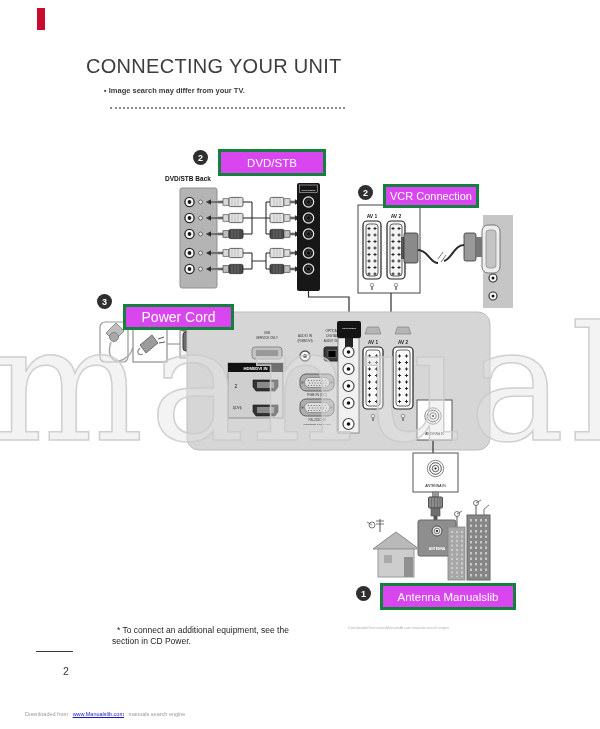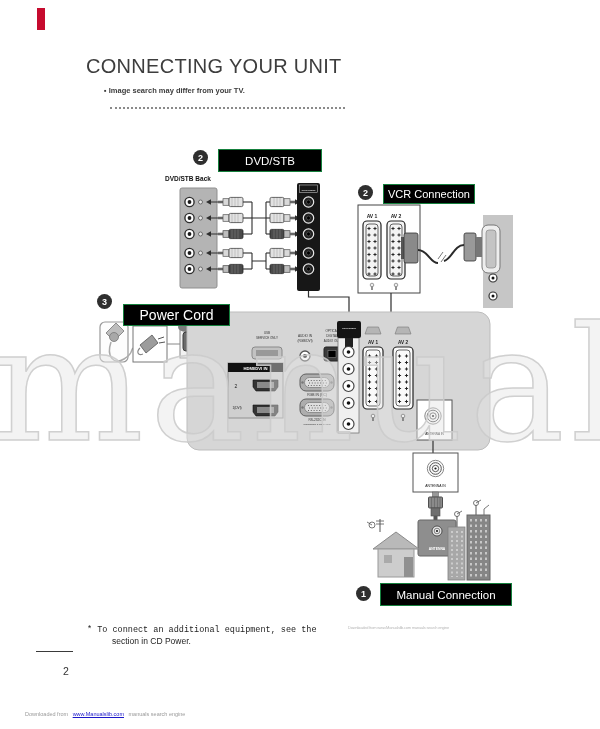--- a/index.html
+++ b/index.html
@@ -2,21 +2,21 @@
 <html><head>
 <meta charset="utf-8">
 <style>
   html,body{margin:0;padding:0;background:#fff;}
   #page{position:relative;width:600px;height:729px;background:#fff;overflow:hidden;
         font-family:"Liberation Sans",sans-serif;color:#222;}
   .abs{position:absolute;}
   .badge{width:15px;height:15px;border-radius:50%;background:#2f2f2f;color:#fff;
          display:flex;align-items:center;justify-content:center;
          font-size:9px;font-weight:bold;z-index:20;}
-  .label-box{background:#000000;border:1px solid #15803d;color:#fff;
+  .label-box{background:#d946ef;border:3px solid #15803d;color:#fff;
              display:flex;align-items:center;justify-content:center;z-index:20;}
   .caption{font-weight:bold;color:#111;z-index:20;}
   #watermark{left:-8px;top:305px;width:620px;font-family:"DejaVu Serif",serif;
              font-size:160px;line-height:1;letter-spacing:6px;white-space:nowrap;
              color:rgba(228,228,228,0.45);-webkit-text-stroke:1.5px rgba(203,203,203,0.9);
              z-index:30;pointer-events:none;}
   #red-bar{left:37px;top:8px;width:8px;height:22px;background:#c60b2e;z-index:20;}
   #title{left:86px;top:55px;font-size:20px;color:#3d3d3d;letter-spacing:0.3px;z-index:20;}
   #subtitle{left:104px;top:86px;font-size:7.5px;font-weight:bold;color:#3c3c3c;z-index:20;}
   #dotted{left:110px;top:107px;width:235px;border-top:2px dotted #8a8a8a;z-index:20;}
@@ -58,21 +58,21 @@
   <div class="abs label-box" style="left:383px;top:184px;width:90px;height:18px;font-size:11px;">VCR Connection</div>
 
   <div class="abs badge" style="left:97px;top:294px;">
       <span>3</span>
     </div>
   <div class="abs label-box" style="left:123px;top:304px;width:105px;height:20px;font-size:14px;">Power Cord</div>
 
   <div class="abs badge" style="left:356px;top:586px;">
       <span>1</span>
     </div>
-  <div class="abs label-box" style="left:380px;top:583px;width:130px;height:21px;font-size:11.5px;">Manual Connection</div>
+  <div class="abs label-box" style="left:380px;top:583px;width:130px;height:21px;font-size:11.5px;">Antenna Manualslib</div>
 
   <svg id="diagram" class="abs" width="440" height="410" viewBox="0 0 440 410">
     <defs>
       <path id="pins" d="M-1.6 0h3.2M0 -1.6v3.2M-1.6 6.5h3.2M0 4.9v3.2M-1.6 13h3.2M0 11.4v3.2M-1.6 19.5h3.2M0 17.9v3.2M-1.6 26h3.2M0 24.4v3.2M-1.6 32.5h3.2M0 30.9v3.2M-1.6 39h3.2M0 37.4v3.2M-1.6 45.5h3.2M0 43.9v3.2" stroke="#1a1a1a" stroke-width="0.9" fill="none"></path>
       <g id="jack">
         <circle r="4.6" fill="#fff" stroke="#2e2e2e" stroke-width="1.4"></circle>
         <circle r="1.9" fill="#1a1a1a"></circle>
       </g>
       <g id="plugL-light">
         <polygon points="0,0 5,-2.7 5,2.7" fill="#2e2e2e"></polygon>
@@ -349,21 +349,21 @@
         <rect x="387" y="340" width="23" height="65" fill="#868686" stroke="#666"></rect>
         <path d="M391 344v58M396 344v58M401 344v58M406 344v58" stroke="#cfcfcf" stroke-width="1.8" stroke-dasharray="2.5,3"></path>
       </g>
     </g>
   </svg>
 
   <div id="watermark" class="abs" aria-hidden="true">manuali</div>
 
   <div id="tiny-print" class="abs">Downloaded from www.Manualslib.com manuals search engine</div>
 
-  <div class="abs footnote" style="left:87px;top:625px;font-family:Liberation Mono, monospace;">* To connect an additional equipment, see the</div>
+  <div class="abs footnote" style="left:117px;top:625px;">* To connect an additional equipment, see the</div>
   <div class="abs footnote" style="left:112px;top:636px;">section in CD Power.</div>
 
   <div id="page-rule" class="abs"></div>
   <div id="page-num" class="abs">2</div>
 
   <div id="footer" class="abs">
     <span>Downloaded from</span>
     <a href="#">www.Manualslib.com</a>
     <span>manuals search engine</span>
   </div>

